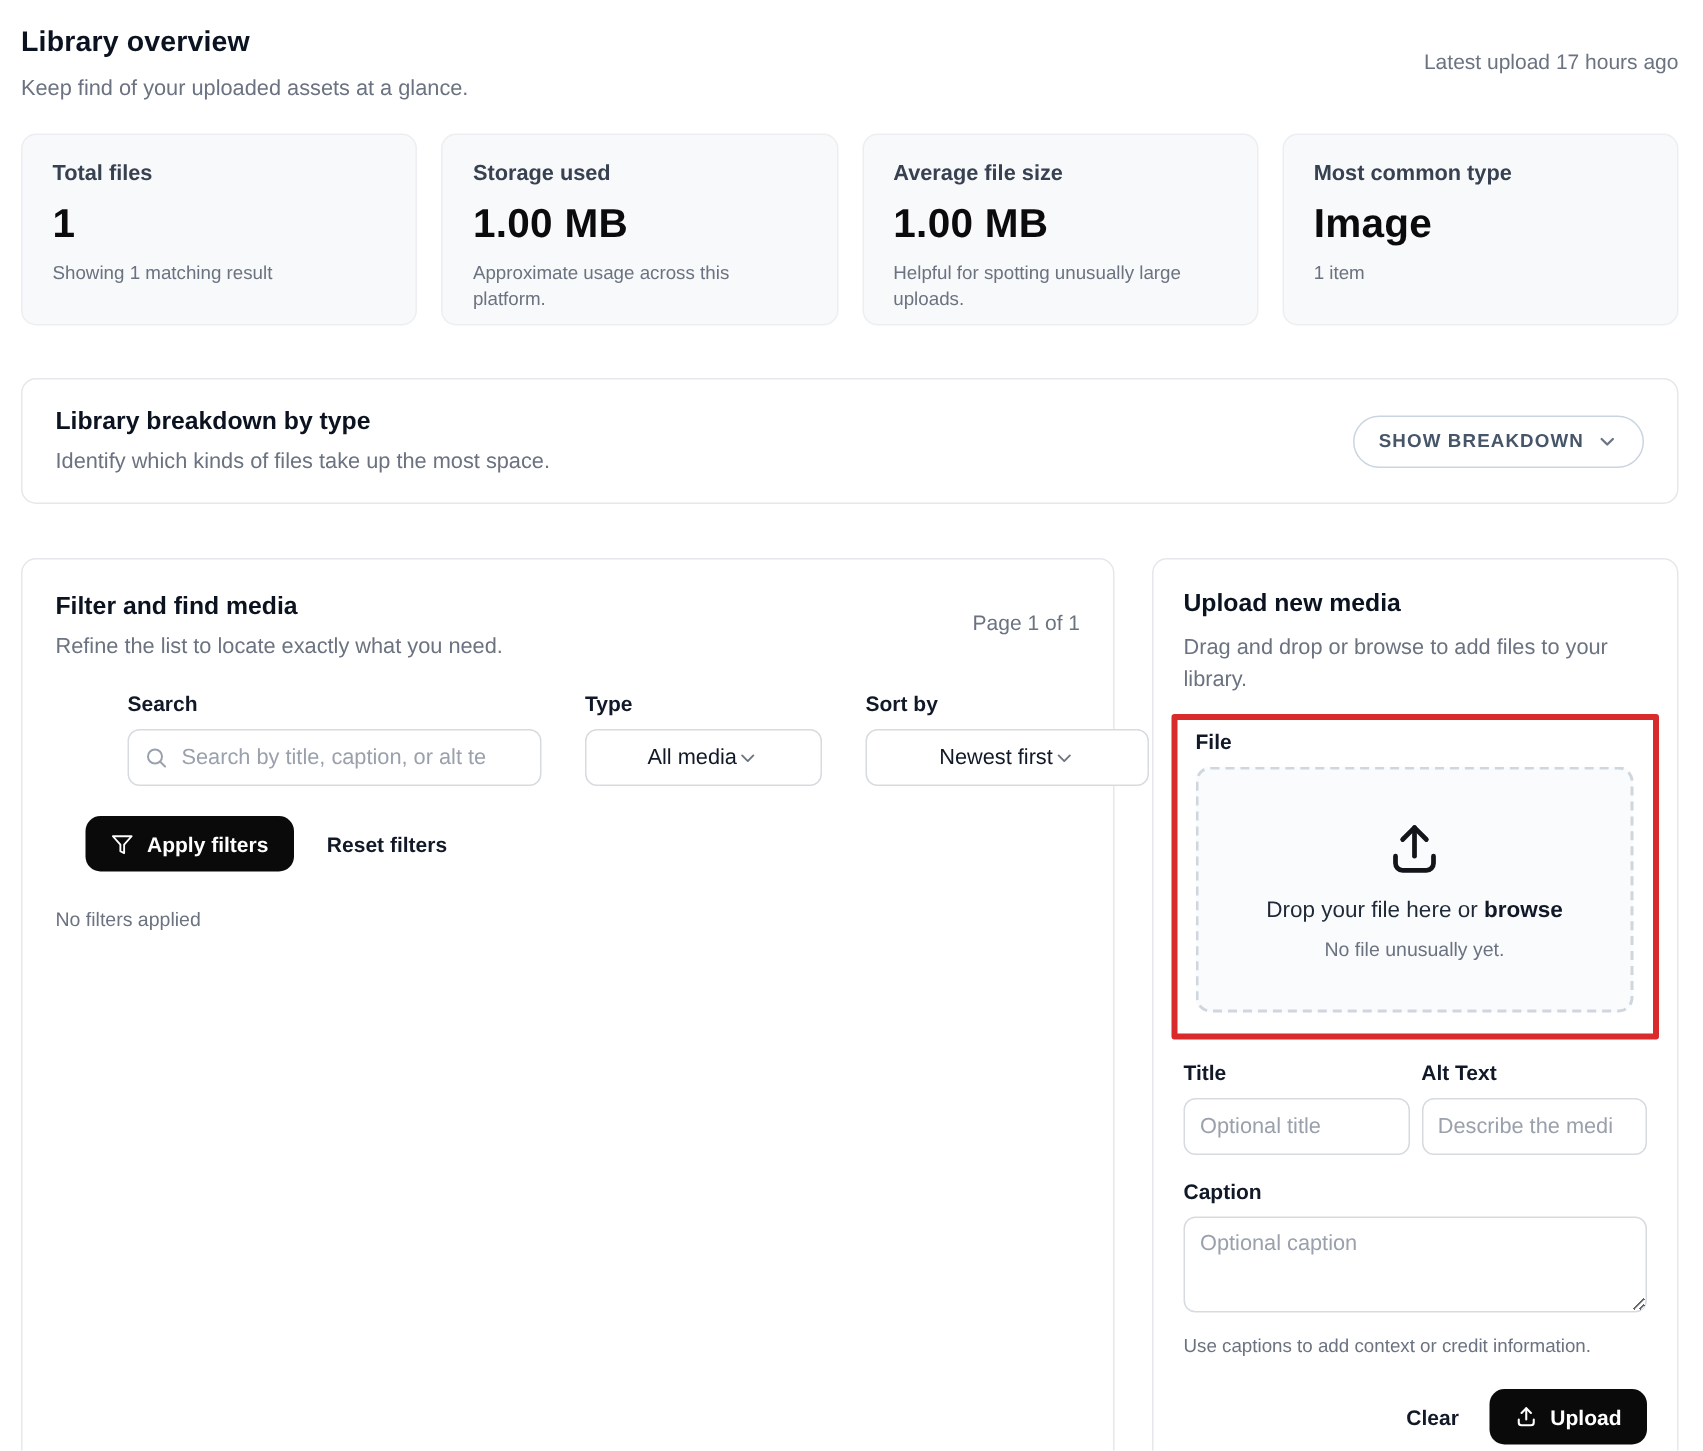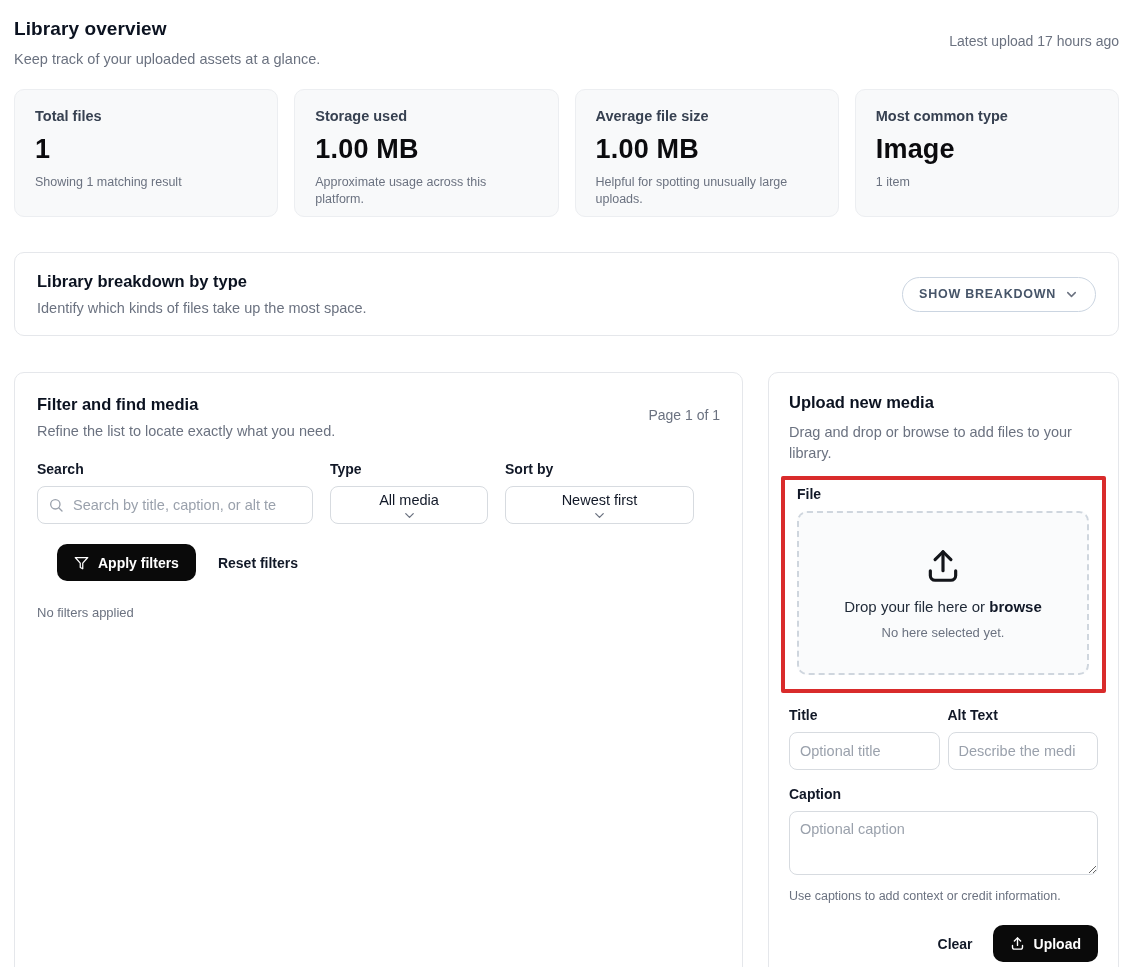--- a/index.html
+++ b/index.html
@@ -43,35 +43,35 @@
     color: #475569; cursor: pointer;
   }
 
   
   .main { margin-top: 36px; display: grid; grid-template-columns: 729px 351px; gap: 25px; align-items: stretch; }
   .panel { border: 1px solid #e5e7eb; border-radius: 10px; background: #fff; padding: 22px; min-height: 587px; }
 
   
   .filter-head { display: flex; justify-content: space-between; align-items: flex-start; }
   .page-indicator { font-size: 14px; color: #6b7280; margin-top: 12px; }
-  .fields-row { display: flex; gap: 17px; margin-top: 22px; }
+  .fields-row { display: flex; gap: 29px; margin-top: 22px; margin-left: 48px; }
   .field-label { font-size: 14px; font-weight: 600; color: #111827; display: block; margin-bottom: 9px; }
   .input-wrap { position: relative; }
   .text-input {
     height: 38px; border: 1px solid #d7dbe0; border-radius: 8px; background: #fff;
     font-size: 14.5px; color: #111827; padding: 0 10px; width: 100%;
     font-family: "Liberation Sans", "DejaVu Sans", sans-serif; outline: none;
   }
   .text-input::placeholder, textarea::placeholder { color: #9aa1ac; opacity: 1; }
   .search-input { padding-left: 35px; width: 276px; }
   .search-icon { position: absolute; left: 11px; top: 11px; width: 16px; height: 16px; color: #9aa1ac; }
   .select {
     height: 38px; border: 1px solid #d7dbe0; border-radius: 8px; background: #fff;
-    display: flex; align-items: center; justify-content: flex-end;
-    font-size: 14.5px; color: #111827; padding: 0 12px; cursor: pointer; flex-direction: column;
+    display: flex; align-items: center; justify-content: center;
+    font-size: 14.5px; color: #111827; padding: 0 12px; cursor: pointer;
   }
   .select-type { width: 158px; }
   .select-sort { width: 189px; }
   .chevron { width: 15px; height: 15px; color: #6b7280; flex: none; }
 
   .filter-actions { display: flex; align-items: center; gap: 22px; margin-top: 20px; padding-left: 20px; }
   .black-button {
     display: inline-flex; align-items: center; gap: 9px;
     background: #0a0a0a; color: #fff; border: none; border-radius: 10px;
     height: 37px; padding: 0 17px; font-size: 14px; font-weight: 700; cursor: pointer;
@@ -112,21 +112,21 @@
   .small-upload-icon { width: 15px; height: 15px; color: #fff; }
 </style>
 </head>
 <body>
 
 <div class="page">
 
   <div class="header">
     <div>
       <div class="page-title">Library overview</div>
-      <div class="page-subtitle">Keep track of your uploaded assets at a glance.</div>
+      <div class="page-subtitle">Keep find of your uploaded assets at a glance.</div>
     </div>
     <div class="latest-upload">Latest upload 17 hours ago</div>
   </div>
 
   <div class="stats">
     <div class="stat-card">
       <div class="stat-label">Total files</div>
       <div class="stat-value">1</div>
       <div class="stat-desc">Showing 1 matching result</div>
     </div>
@@ -221,21 +221,21 @@
 
       <div class="annotation-box">
         <label class="field-label" style="margin-bottom:0;">File</label>
         <div class="dropzone">
           <svg class="upload-glyph" viewBox="0 0 24 24" fill="none" stroke="currentColor" stroke-width="2" stroke-linecap="round" stroke-linejoin="round">
               <path d="M20 15v3a3 3 0 0 1-3 3H7a3 3 0 0 1-3-3v-3"></path>
               <polyline points="7 8 12 3 17 8"></polyline>
               <line x1="12" y1="3" x2="12" y2="15"></line>
             </svg>
           <div class="drop-text"><span>Drop your file here or </span><b>browse</b></div>
-          <div class="drop-status">No here selected yet.</div>
+          <div class="drop-status">No file unusually yet.</div>
         </div>
       </div>
 
       <div class="meta-grid">
         <div>
           <label class="field-label">Title</label>
           <input class="text-input" type="text" placeholder="Optional title" style="">
         </div>
         <div>
           <label class="field-label">Alt Text</label>

